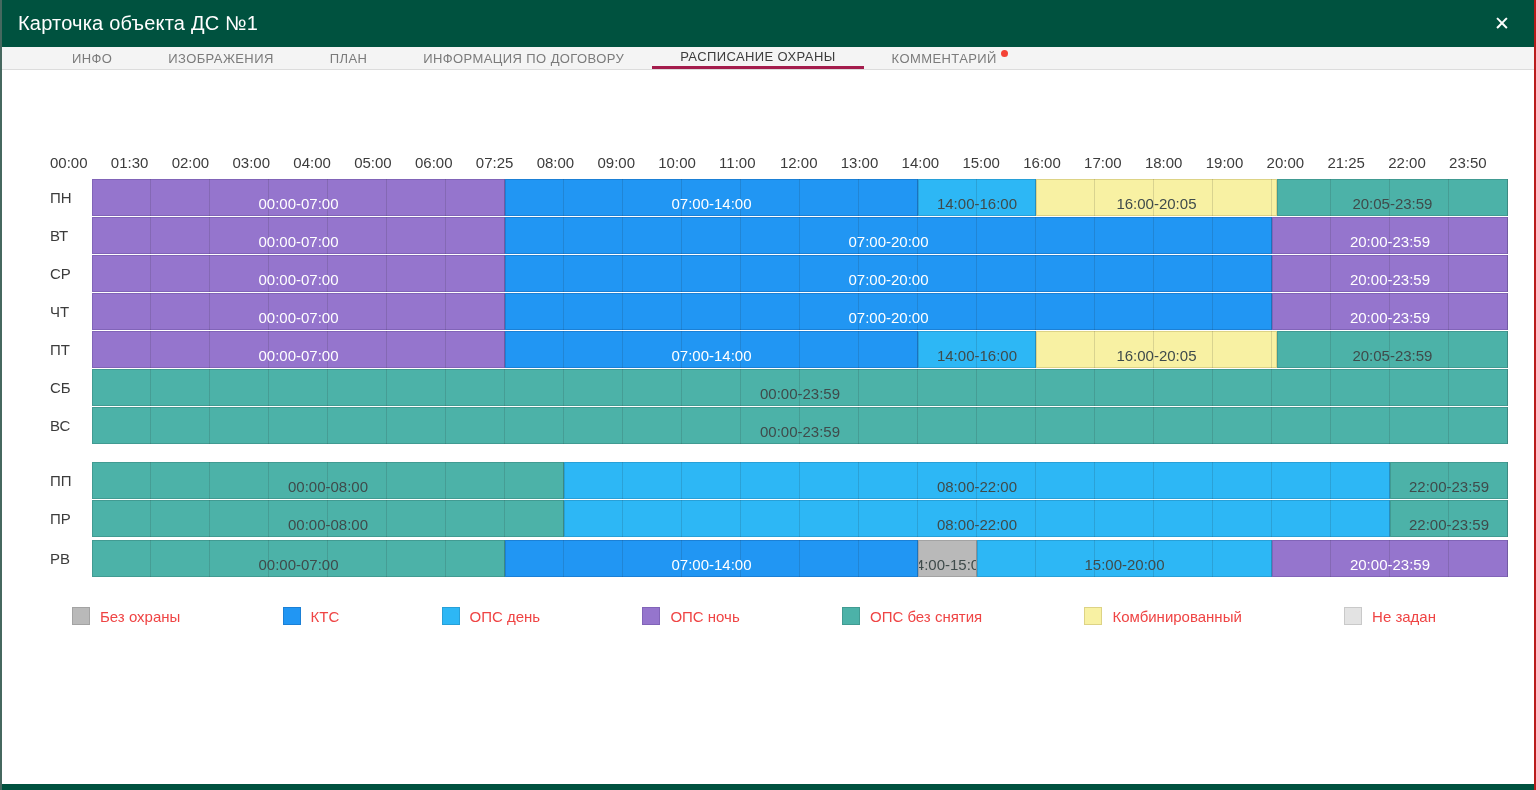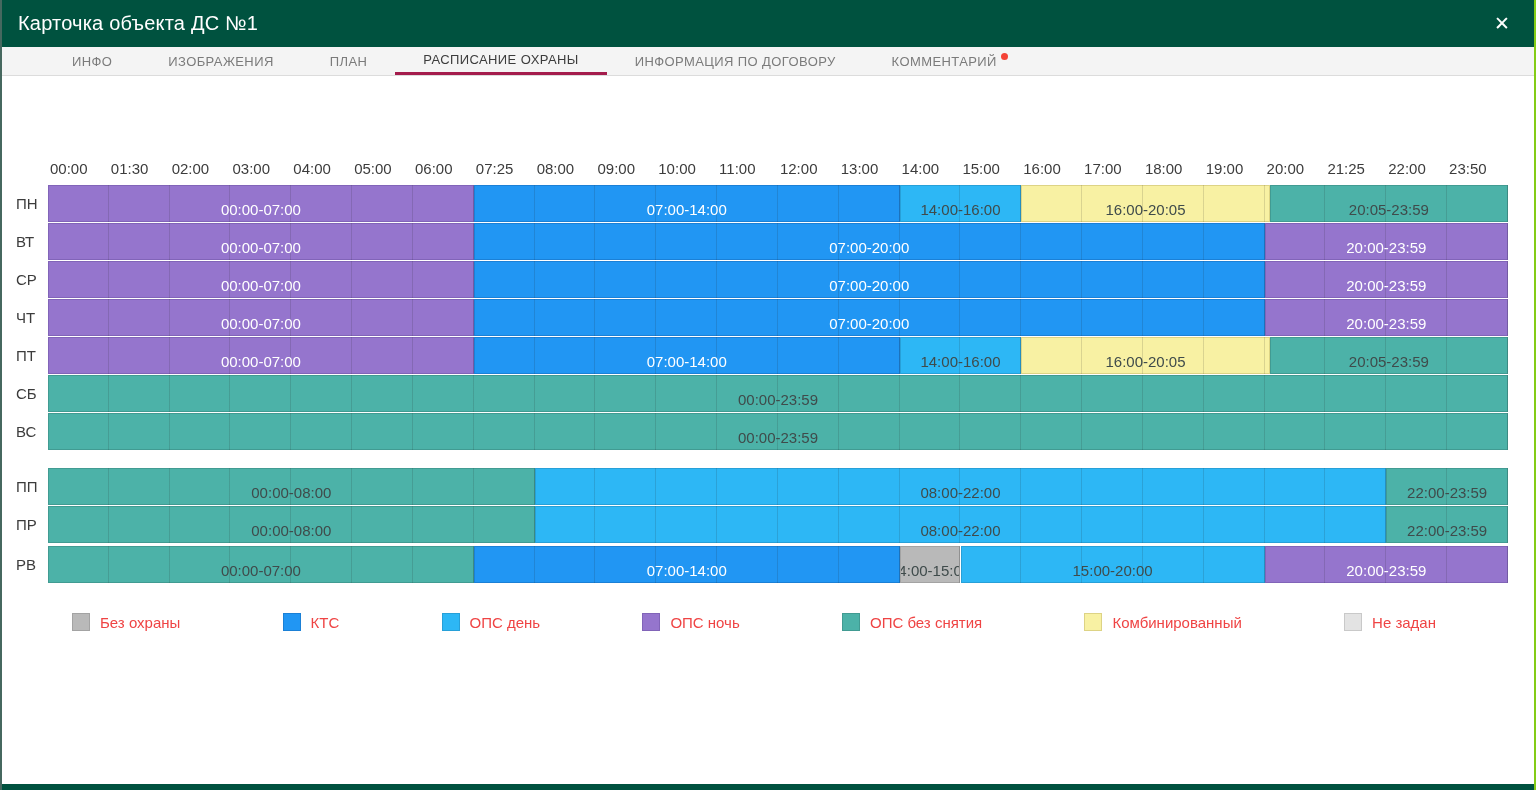--- a/index.html
+++ b/index.html
@@ -1,47 +1,47 @@
 <!DOCTYPE html>
 <html style="--header-bg: #00523f; --underline: #a41c4c; --badge: #f44336;"><head>
 <meta charset="utf-8">
 <style>
   * { margin:0; padding:0; box-sizing:border-box; }
   html,body { width:1536px; height:790px; overflow:hidden; background:#fff;
     font-family:"Liberation Sans", sans-serif; }
   .page { width:1536px; height:790px; position:relative; background:#fff;
-    border-left:2px solid #46685f; border-right:2px solid #84cc16; }
+    border-left:2px solid #46685f; border-right:2px solid #b91c1c; }
 
   
   .win-header { height:47px; background:var(--header-bg,#00523f); display:flex;
     align-items:center; padding:0 18px 0 16px; }
   .win-title { color:#fff; font-size:20px; font-weight:400; letter-spacing:.2px; flex:1; }
   .close-btn { color:#fff; font-size:19px; line-height:1; cursor:pointer; padding:4px 6px; }
 
   
-  .tab-bar { height:29px; background:#f4f4f4; border-bottom:1px solid #dcdcdc;
+  .tab-bar { height:23px; background:#f4f4f4; border-bottom:1px solid #dcdcdc;
     display:flex; align-items:stretch; padding-left:42px; }
   .tab { display:flex; align-items:center; padding:0 28px; font-size:13px;
     color:#7b7b7b; letter-spacing:.4px; cursor:pointer; position:relative;
     text-transform:uppercase; }
   .tab.active { color:#3c3c3c; border-bottom:3px solid var(--underline,#a41c4c); padding-bottom:0; }
   .tab .dot { width:7px; height:7px; border-radius:50%; background:var(--badge,#f44336);
     display:inline-block; margin:-10px 0 0 4px; }
 
   
   .chart { padding:84px 26px 0 0; }
   .time-axis { display:flex; margin-left:46px; height:25px; }
   .time-axis .tick { width:calc(100%/24); font-size:15px; color:#3c3c3c; padding-left:2px; }
 
   .row-group { }
   .row { display:flex; height:37px; margin-bottom:1px; }
   .row.gap-before { margin-top:3px; }
   .row-group + .row-group { margin-top:18px; }
   .row-label { width:46px; font-size:15px; color:#3c3c3c; text-align:left;
-    padding-left:14px; line-height:37px; }
+    padding-left:4px; line-height:37px;margin-left:44px; }
   .track { flex:1; position:relative; }
   .track::after { content:""; position:absolute; inset:0; pointer-events:none;
     background:repeating-linear-gradient(to right,
       transparent 0, transparent calc(100%/24 - 1px),
       rgba(30,30,30,0.14) calc(100%/24 - 1px), rgba(30,30,30,0.14) calc(100%/24)); }
   .seg { position:absolute; top:0; bottom:0; border:1px solid transparent;
     display:flex; align-items:center; justify-content:center; overflow:hidden;
     font-size:15px; }
   .seg span { white-space:nowrap; position:relative; z-index:2;margin-top:11px; }
 
@@ -68,25 +68,25 @@
   <div class="tab-bar">
       <div class="tab">
         <span>ИНФО</span>
       </div>
       <div class="tab">
         <span>ИЗОБРАЖЕНИЯ</span>
       </div>
       <div class="tab">
         <span>ПЛАН</span>
       </div>
+      <div class="tab">
+        <span>ИНФОРМАЦИЯ ПО ДОГОВОРУ</span>
+      </div>
       <div class="tab active">
         <span>РАСПИСАНИЕ ОХРАНЫ</span>
-      </div>
-      <div class="tab">
-        <span>ИНФОРМАЦИЯ ПО ДОГОВОРУ</span>
       </div>
       <div class="tab">
         <span>КОММЕНТАРИЙ</span>
         <span class="dot"></span>
       </div>
     </div>
 
   <div class="chart">
     <div class="time-axis">
         <div class="tick">00:00</div>

